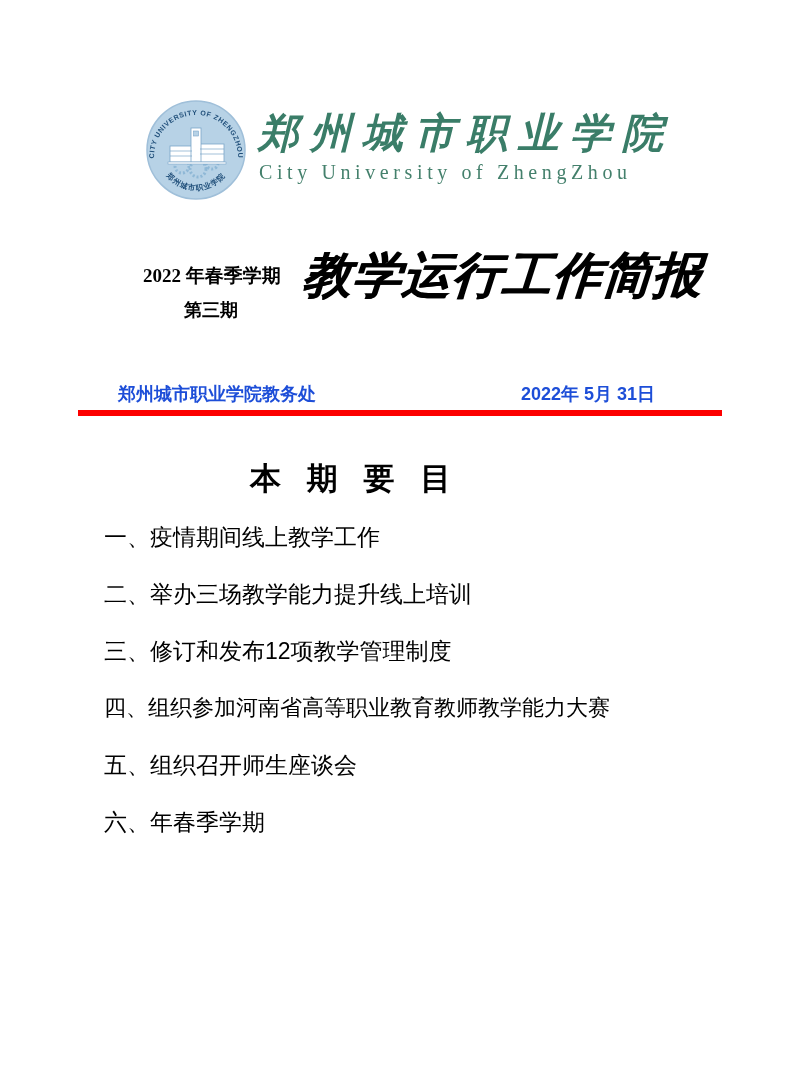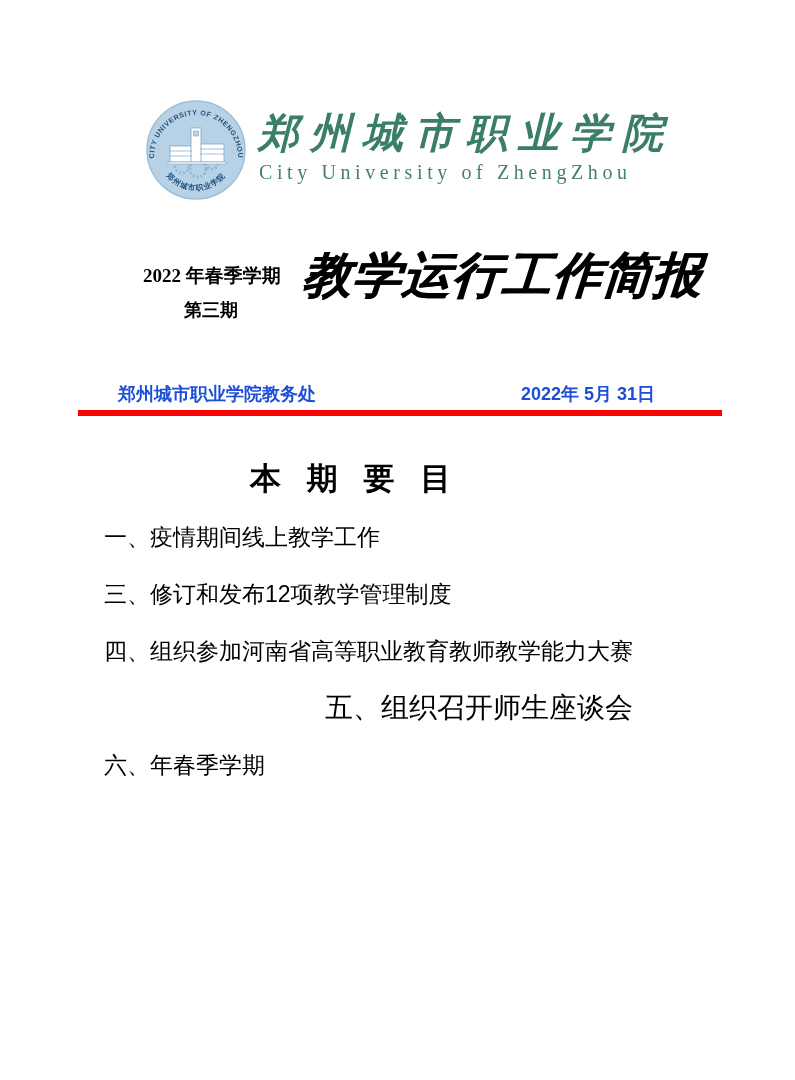--- a/index.html
+++ b/index.html
@@ -90,21 +90,21 @@
     position: absolute; left: 104px; top: 524px;
     list-style: none;
   }
   .toc-list li {
     font-size: 23px; line-height: 26px;
     margin-bottom: 31px;
     color: #000;
     font-family: "Liberation Sans", sans-serif;
     white-space: nowrap;
   }
-  .toc-list li:nth-child(4) { font-size: 28px; text-align: right; }
+  .toc-list li:nth-child(4) { font-size: 22px; text-align: right; }
 
   
   .logo-wrap svg { width: 100%; height: 100%; display: block; }
 </style>
 </head>
 <body>
 
 <div class="page">
 
   <div class="logo-wrap">
@@ -150,19 +150,20 @@
   <div class="issue">第三期</div>
   <h1 class="bulletin-title">教学运行工作简报</h1>
 
   <div class="publisher">郑州城市职业学院教务处</div>
   <div class="pub-date">2022年 5月 31日</div>
   <div class="red-divider"></div>
 
   <h2 class="toc-heading">本 期 要 目</h2>
   <ul class="toc-list">
     <li>一、疫情期间线上教学工作</li>
+    <li>二、举办三场教学能力提升线上培训</li>
     <li>三、修订和发布12项教学管理制度</li>
     <li>四、组织参加河南省高等职业教育教师教学能力大赛</li>
     <li>五、组织召开师生座谈会</li>
     <li>六、年春季学期</li>
   </ul>
 
 </div>
 
 </body></html>

